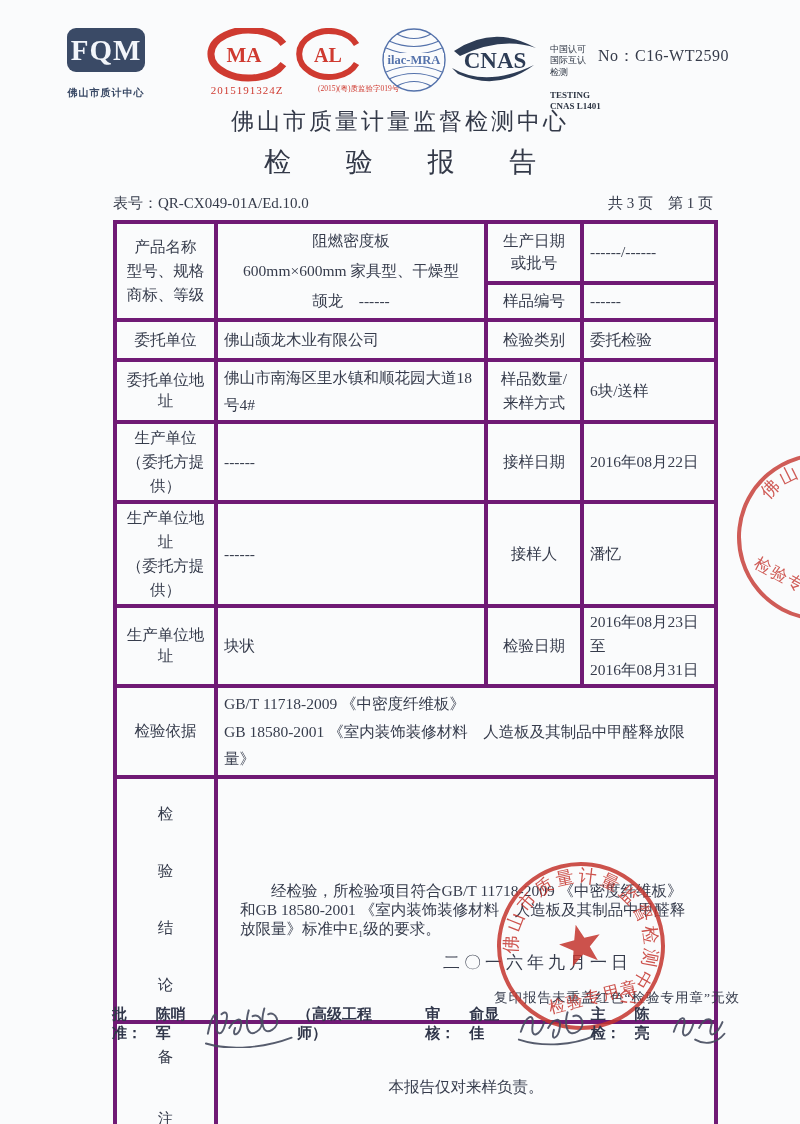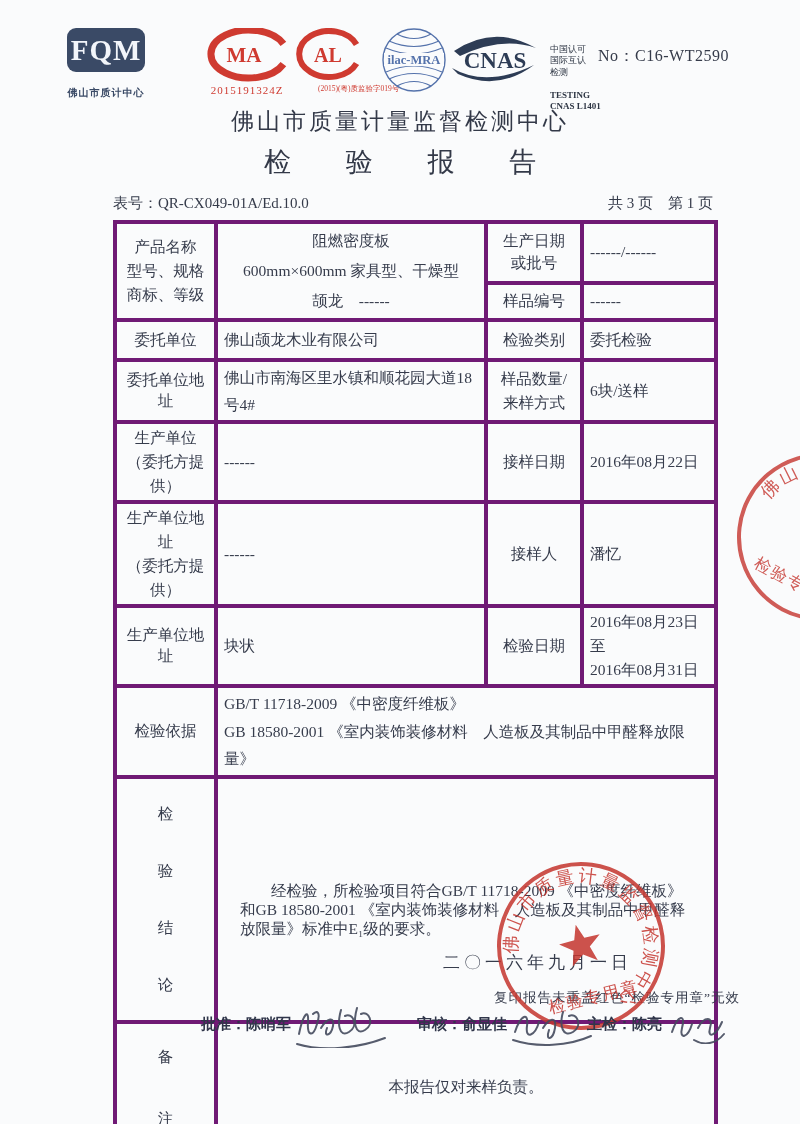--- a/index.html
+++ b/index.html
@@ -48,21 +48,21 @@
   .concl-date{position:absolute;top:172px;right:82px;font-size:17px;letter-spacing:4px;}
   .concl-note{position:absolute;top:210px;right:-26px;font-size:13.5px;letter-spacing:1px;white-space:nowrap;}
   td.remark-val{text-align:center;}
   
   .stamp{position:absolute;pointer-events:none;}
   .stamp-main{left:268px;top:72px;transform:rotate(-14deg);opacity:.85;}
   .stamp-edge{left:726px;top:442px;transform:rotate(28deg);opacity:.8;}
   .stamp text{font-family:"Liberation Serif","DejaVu Serif",serif;}
   
   .footer{position:absolute;left:112px;top:1000px;width:620px;display:flex;
-          align-items:center;font-size:15px;color:#30364a;font-weight:600;justify-content:flex-end;}
+          align-items:center;font-size:15px;color:#30364a;font-weight:600;}
   .footer .sig{margin:0 2px;}
   .footer .tt{font-weight:600;}
   .gap1{margin-left:2px;} .gap2{margin-left:26px;} .gap3{margin-left:-10px;}
   svg{display:block;}
 </style>
 </head>
 <body>
 
 <div class="page">
 
@@ -237,20 +237,21 @@
     <span>陈哨军</span>
     <svg class="sig gap1" width="96" height="48" viewBox="0 0 96 48">
       <g fill="none" stroke="#454b5e" stroke-width="2" stroke-linecap="round" opacity="0.9">
         <path d="M6,34 C10,14 16,8 15,22 C14,36 20,38 24,24 C28,12 24,10 20,14"></path>
         <path d="M28,28 C34,18 42,16 40,26 C38,36 30,38 34,28"></path>
         <path d="M48,10 C44,24 46,38 56,32 C66,26 60,12 52,16"></path>
         <path d="M64,8 C60,22 62,36 72,30 C82,24 76,10 68,14"></path>
         <path d="M4,44 C30,52 66,48 92,38"></path>
       </g>
     </svg>
+    <span class="tt">（高级工程师）</span>
     <span class="tt gap2">审核：</span>
     <span>俞显佳</span>
     <svg class="sig" width="86" height="44" viewBox="0 0 86 44">
       <g fill="none" stroke="#454b5e" stroke-width="2" stroke-linecap="round" opacity="0.9">
         <path d="M6,30 C12,12 20,10 18,24 C16,38 26,34 30,20"></path>
         <path d="M34,26 C40,16 48,14 46,26 C44,38 36,40 40,28"></path>
         <path d="M54,10 C50,24 54,36 64,30 C74,24 68,10 60,14"></path>
         <path d="M4,38 C28,46 60,44 82,34"></path>
       </g>
     </svg>

